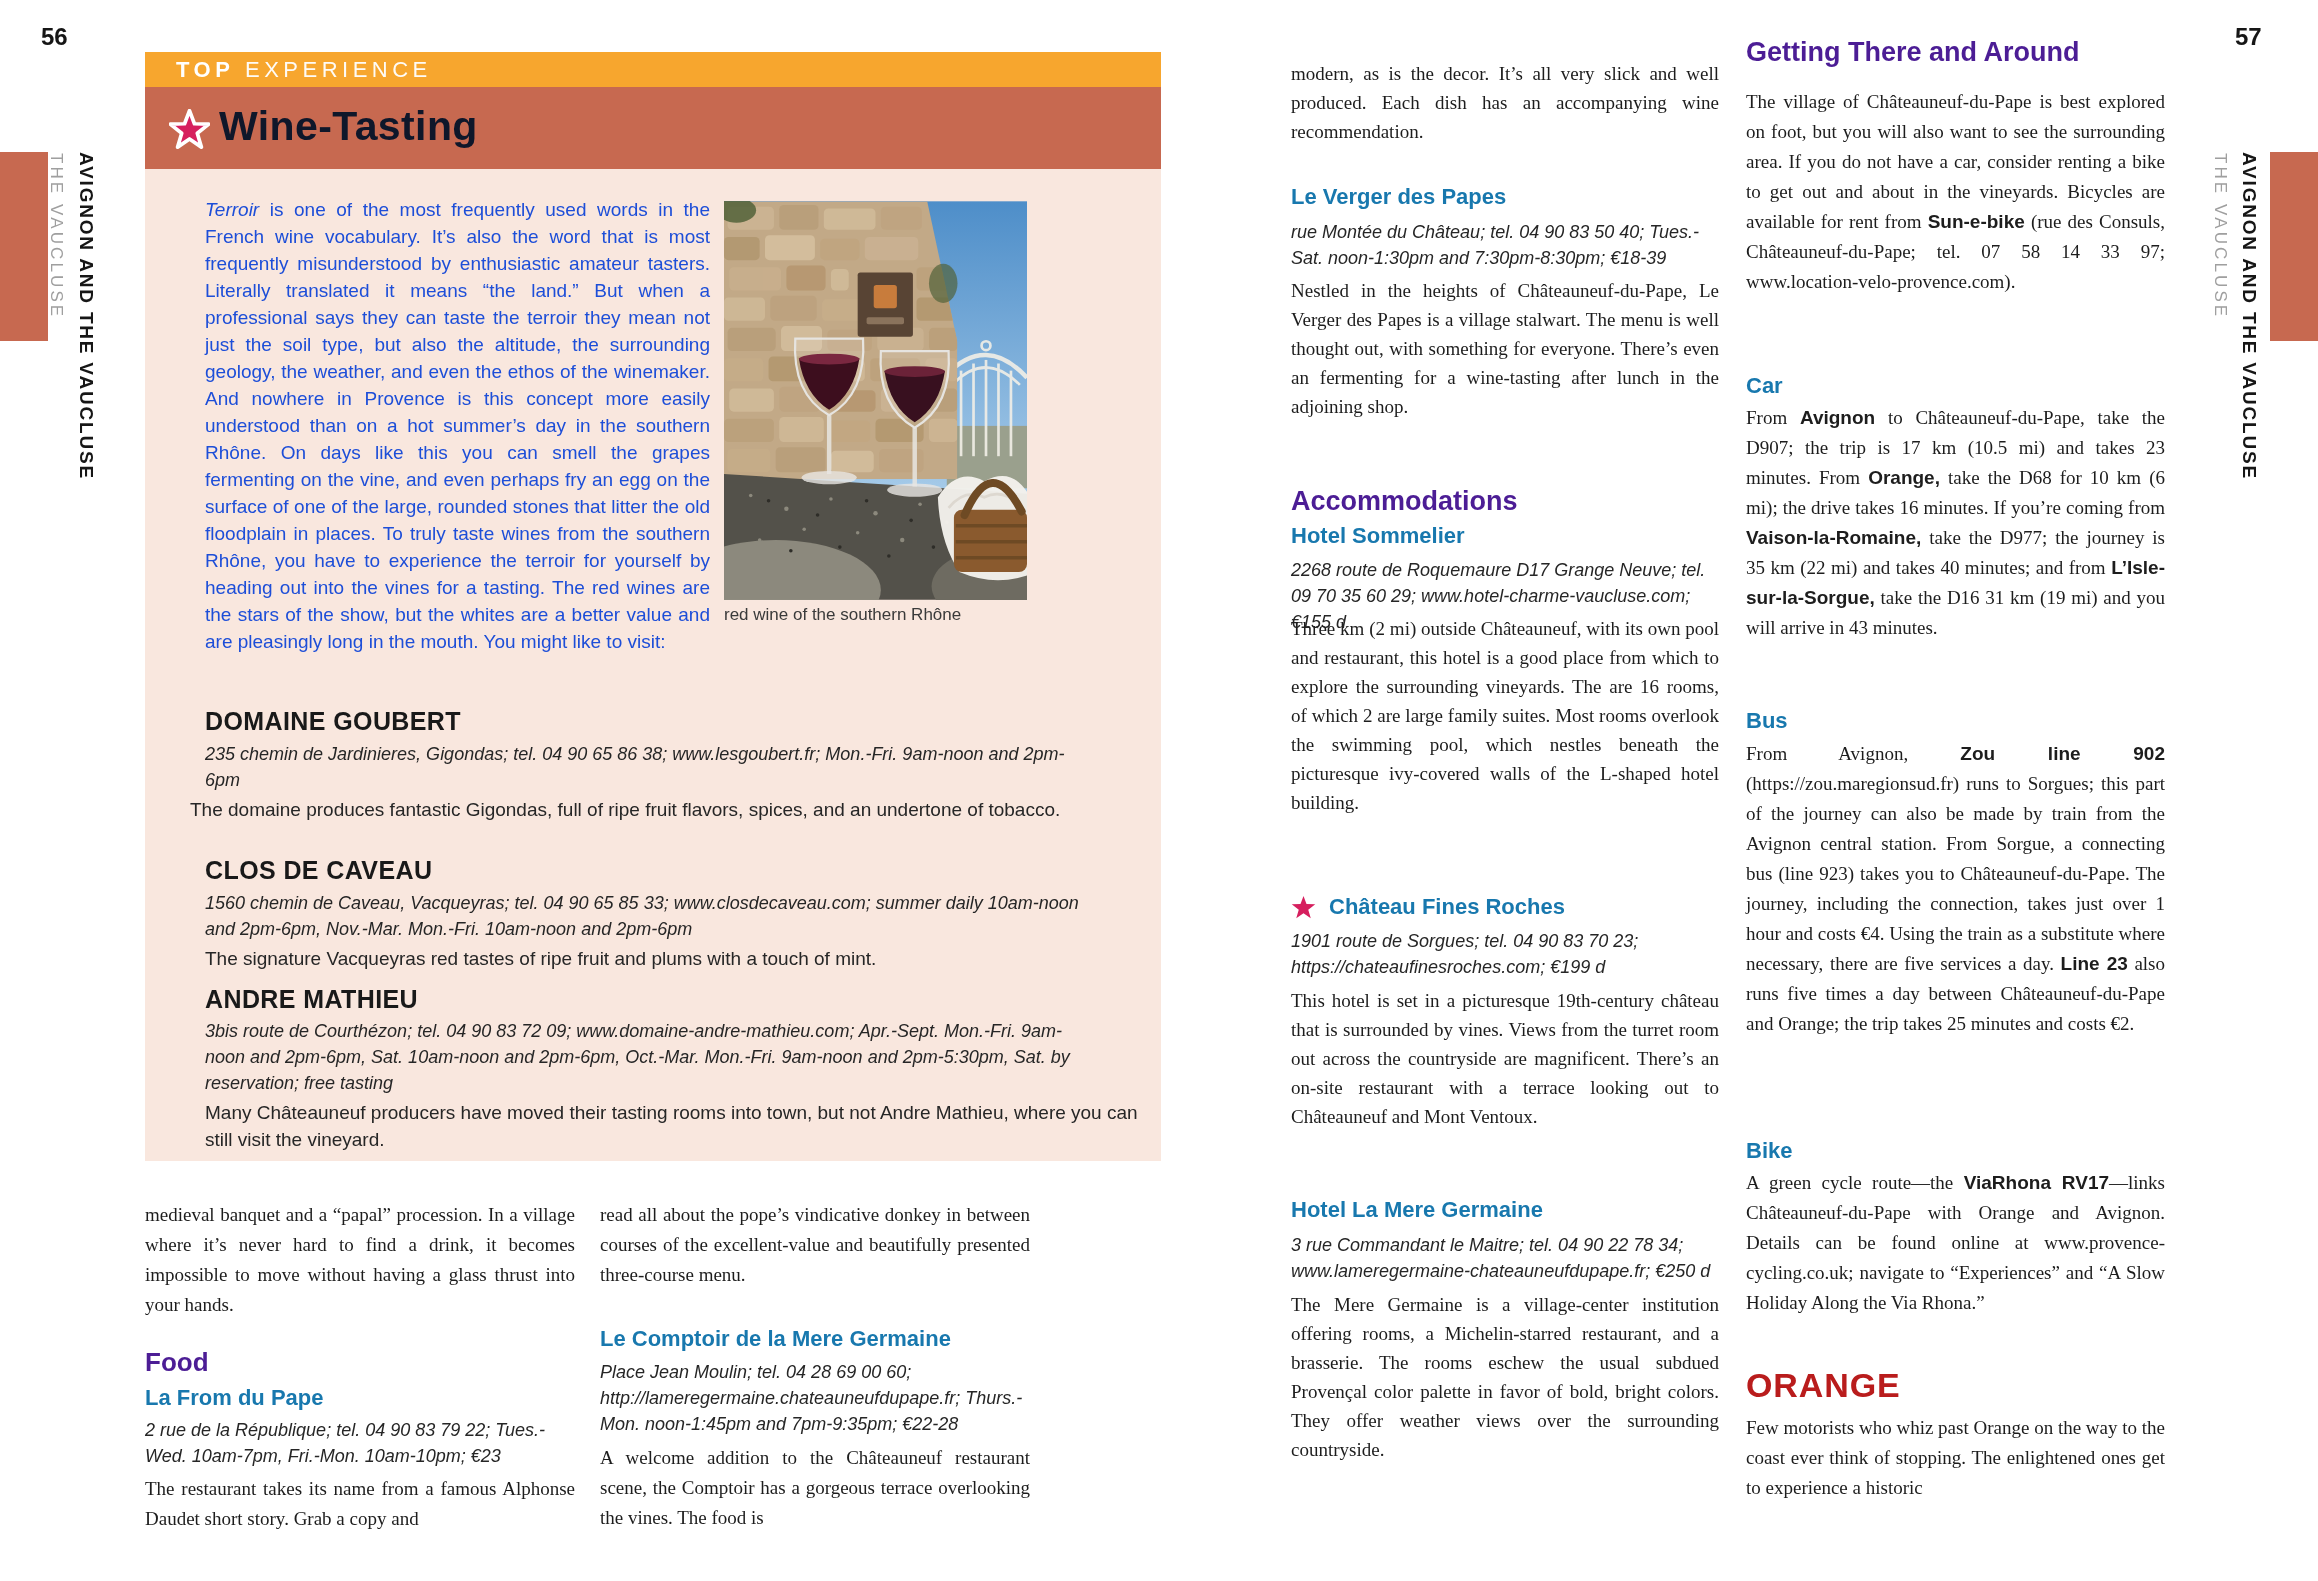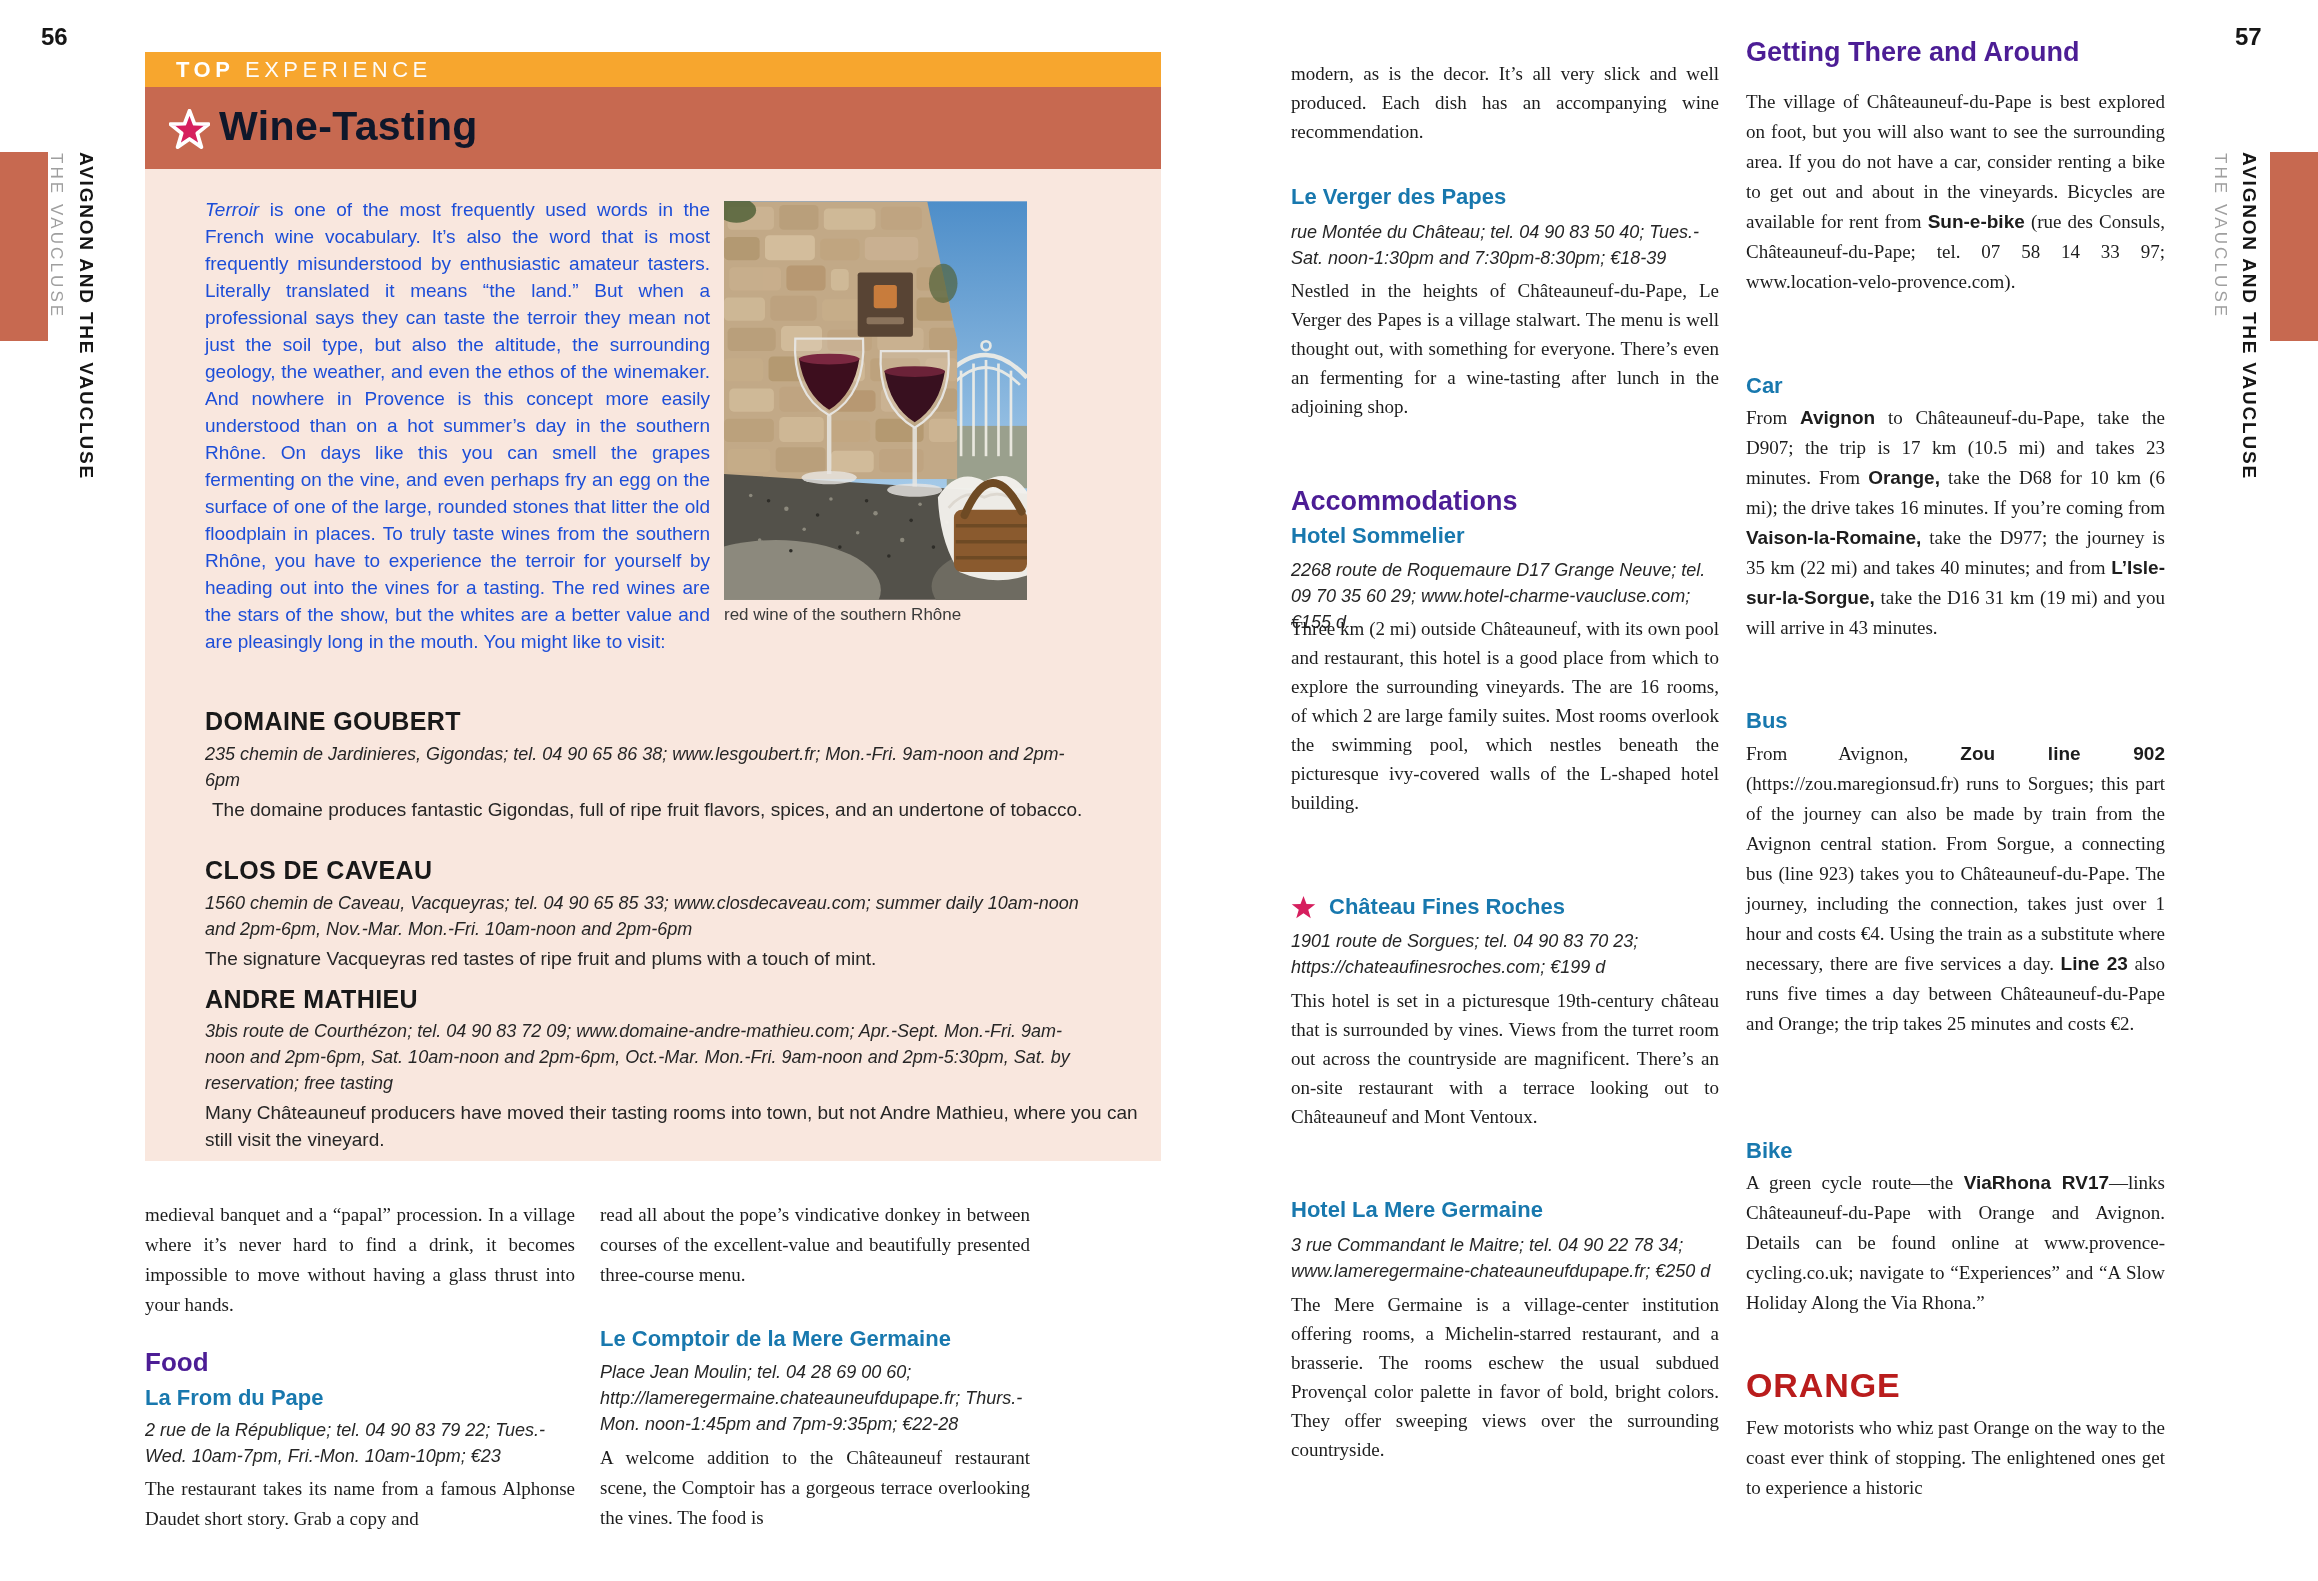--- a/index.html
+++ b/index.html
@@ -180,21 +180,21 @@
     <ellipse cx="42" cy="23" rx="34" ry="6" fill="#6b2238"></ellipse>
     <rect x="39.5" y="86" width="5" height="66" fill="#e8e6e2" opacity=".85"></rect>
     <ellipse cx="42" cy="156" rx="31" ry="7.5" fill="#e8e6e2" opacity=".8"></ellipse>
   </g>
 </svg>
 </div>
 <div class="abs caption" style="left:724px;top:605px">red wine of the southern Rhône</div>
 
 <div class="abs lname" style="left:205px;top:707px">DOMAINE GOUBERT</div>
 <div class="abs ldetails" style="left:205px;top:741px;width:874px">235 chemin de Jardinieres, Gigondas; tel. 04 90 65 86 38; www.lesgoubert.fr; Mon.-Fri. 9am-noon and 2pm-6pm</div>
-<div class="abs lbody" style="left:212px;top:796px;width:936px">The domaine produces fantastic Gigondas, full of ripe fruit flavors, spices, and an undertone of tobacco.</div>
+<div class="abs lbody" style="left:190px;top:796px;width:936px">The domaine produces fantastic Gigondas, full of ripe fruit flavors, spices, and an undertone of tobacco.</div>
 
 <div class="abs lname" style="left:205px;top:856px">CLOS DE CAVEAU</div>
 <div class="abs ldetails" style="left:205px;top:890px;width:874px">1560 chemin de Caveau, Vacqueyras; tel. 04 90 65 85 33; www.closdecaveau.com; summer daily 10am-noon and 2pm-6pm, Nov.-Mar. Mon.-Fri. 10am-noon and 2pm-6pm</div>
 <div class="abs lbody" style="left:205px;top:945px;width:936px">The signature Vacqueyras red tastes of ripe fruit and plums with a touch of mint.</div>
 
 <div class="abs lname" style="left:205px;top:985px">ANDRE MATHIEU</div>
 <div class="abs ldetails" style="left:205px;top:1018px;width:874px">3bis route de Courthézon; tel. 04 90 83 72 09; www.domaine-andre-mathieu.com; Apr.-Sept. Mon.-Fri. 9am-noon and 2pm-6pm, Sat. 10am-noon and 2pm-6pm, Oct.-Mar. Mon.-Fri. 9am-noon and 2pm-5:30pm, Sat. by reservation; free tasting</div>
 <div class="abs lbody" style="left:205px;top:1099px;width:936px">Many Châteauneuf producers have moved their tasting rooms into town, but not Andre Mathieu, where you can still visit the vineyard.</div>
 
 <div class="abs serifbody lh34" style="left:145px;top:1200px;width:430px">medieval banquet and a “papal” procession. In a village where it’s never hard to find a drink, it becomes impossible to move without having a glass thrust into your hands.</div>
@@ -226,21 +226,21 @@
 
 <svg class="abs star" style="left:1291px;top:895px" width="25" height="25" viewBox="0 0 100 100">
   <polygon points="50,4 62,36 97,37 69,59 79,93 50,73 21,93 31,59 3,37 38,36" fill="#D61F5E"></polygon>
 </svg>
 <div class="abs blueh" style="left:1329px;top:894px">Château Fines Roches</div>
 <div class="abs ldetails" style="left:1291px;top:928px;width:428px">1901 route de Sorgues; tel. 04 90 83 70 23; https://chateaufinesroches.com; €199 d</div>
 <div class="abs serifbody" style="left:1291px;top:986px;width:428px">This hotel is set in a picturesque 19th-century château that is surrounded by vines. Views from the turret room out across the countryside are magnificent. There’s an on-site restaurant with a terrace looking out to Châteauneuf and Mont Ventoux.</div>
 
 <div class="abs blueh" style="left:1291px;top:1197px">Hotel La Mere Germaine</div>
 <div class="abs ldetails" style="left:1291px;top:1232px;width:428px">3 rue Commandant le Maitre; tel. 04 90 22 78 34; www.lameregermaine-chateauneufdupape.fr; €250 d</div>
-<div class="abs serifbody" style="left:1291px;top:1290px;width:428px">The Mere Germaine is a village-center institution offering rooms, a Michelin-starred restaurant, and a brasserie. The rooms eschew the usual subdued Provençal color palette in favor of bold, bright colors. They offer sweeping views over the surrounding countryside.</div>
+<div class="abs serifbody" style="left:1291px;top:1290px;width:428px">The Mere Germaine is a village-center institution offering rooms, a Michelin-starred restaurant, and a brasserie. The rooms eschew the usual subdued Provençal color palette in favor of bold, bright colors. They offer weather views over the surrounding countryside.</div>
 
 <div class="abs greenh big" style="left:1746px;top:37px">Getting There and Around</div>
 <div class="abs serifbody lh34" style="left:1746px;top:87px;width:419px"><span>The village of Châteauneuf-du-Pape is best explored on foot, but you will also want to see the surrounding area. If you do not have a car, consider renting a bike to get out and about in the vineyards. Bicycles are available for rent from </span><span class="b">Sun-e-bike</span><span> (rue des Consuls, Châteauneuf-du-Pape; tel. 07 58 14 33 97; www.location-velo-provence.com).</span></div>
 
 <div class="abs blueh" style="left:1746px;top:373px">Car</div>
 <div class="abs serifbody lh34" style="left:1746px;top:403px;width:419px"><span>From </span><span class="b">Avignon</span><span> to Châteauneuf-du-Pape, take the D907; the trip is 17 km (10.5 mi) and takes 23 minutes. From </span><span class="b">Orange,</span><span> take the D68 for 10 km (6 mi); the drive takes 16 minutes. If you’re coming from </span><span class="b">Vaison-la-Romaine,</span><span> take the D977; the journey is 35 km (22 mi) and takes 40 minutes; and from </span><span class="b">L’Isle-sur-la-Sorgue,</span><span> take the D16 31 km (19 mi) and you will arrive in 43 minutes.</span></div>
 
 <div class="abs blueh" style="left:1746px;top:708px">Bus</div>
 <div class="abs serifbody lh34" style="left:1746px;top:739px;width:419px"><span>From Avignon, </span><span class="b">Zou line 902</span><span> (https://zou.maregionsud.fr) runs to Sorgues; this part of the journey can also be made by train from the Avignon central station. From Sorgue, a connecting bus (line 923) takes you to Châteauneuf-du-Pape. The journey, including the connection, takes just over 1 hour and costs €4. Using the train as a substitute where necessary, there are five services a day. </span><span class="b">Line 23</span><span> also runs five times a day between Châteauneuf-du-Pape and Orange; the trip takes 25 minutes and costs €2.</span></div>
 

